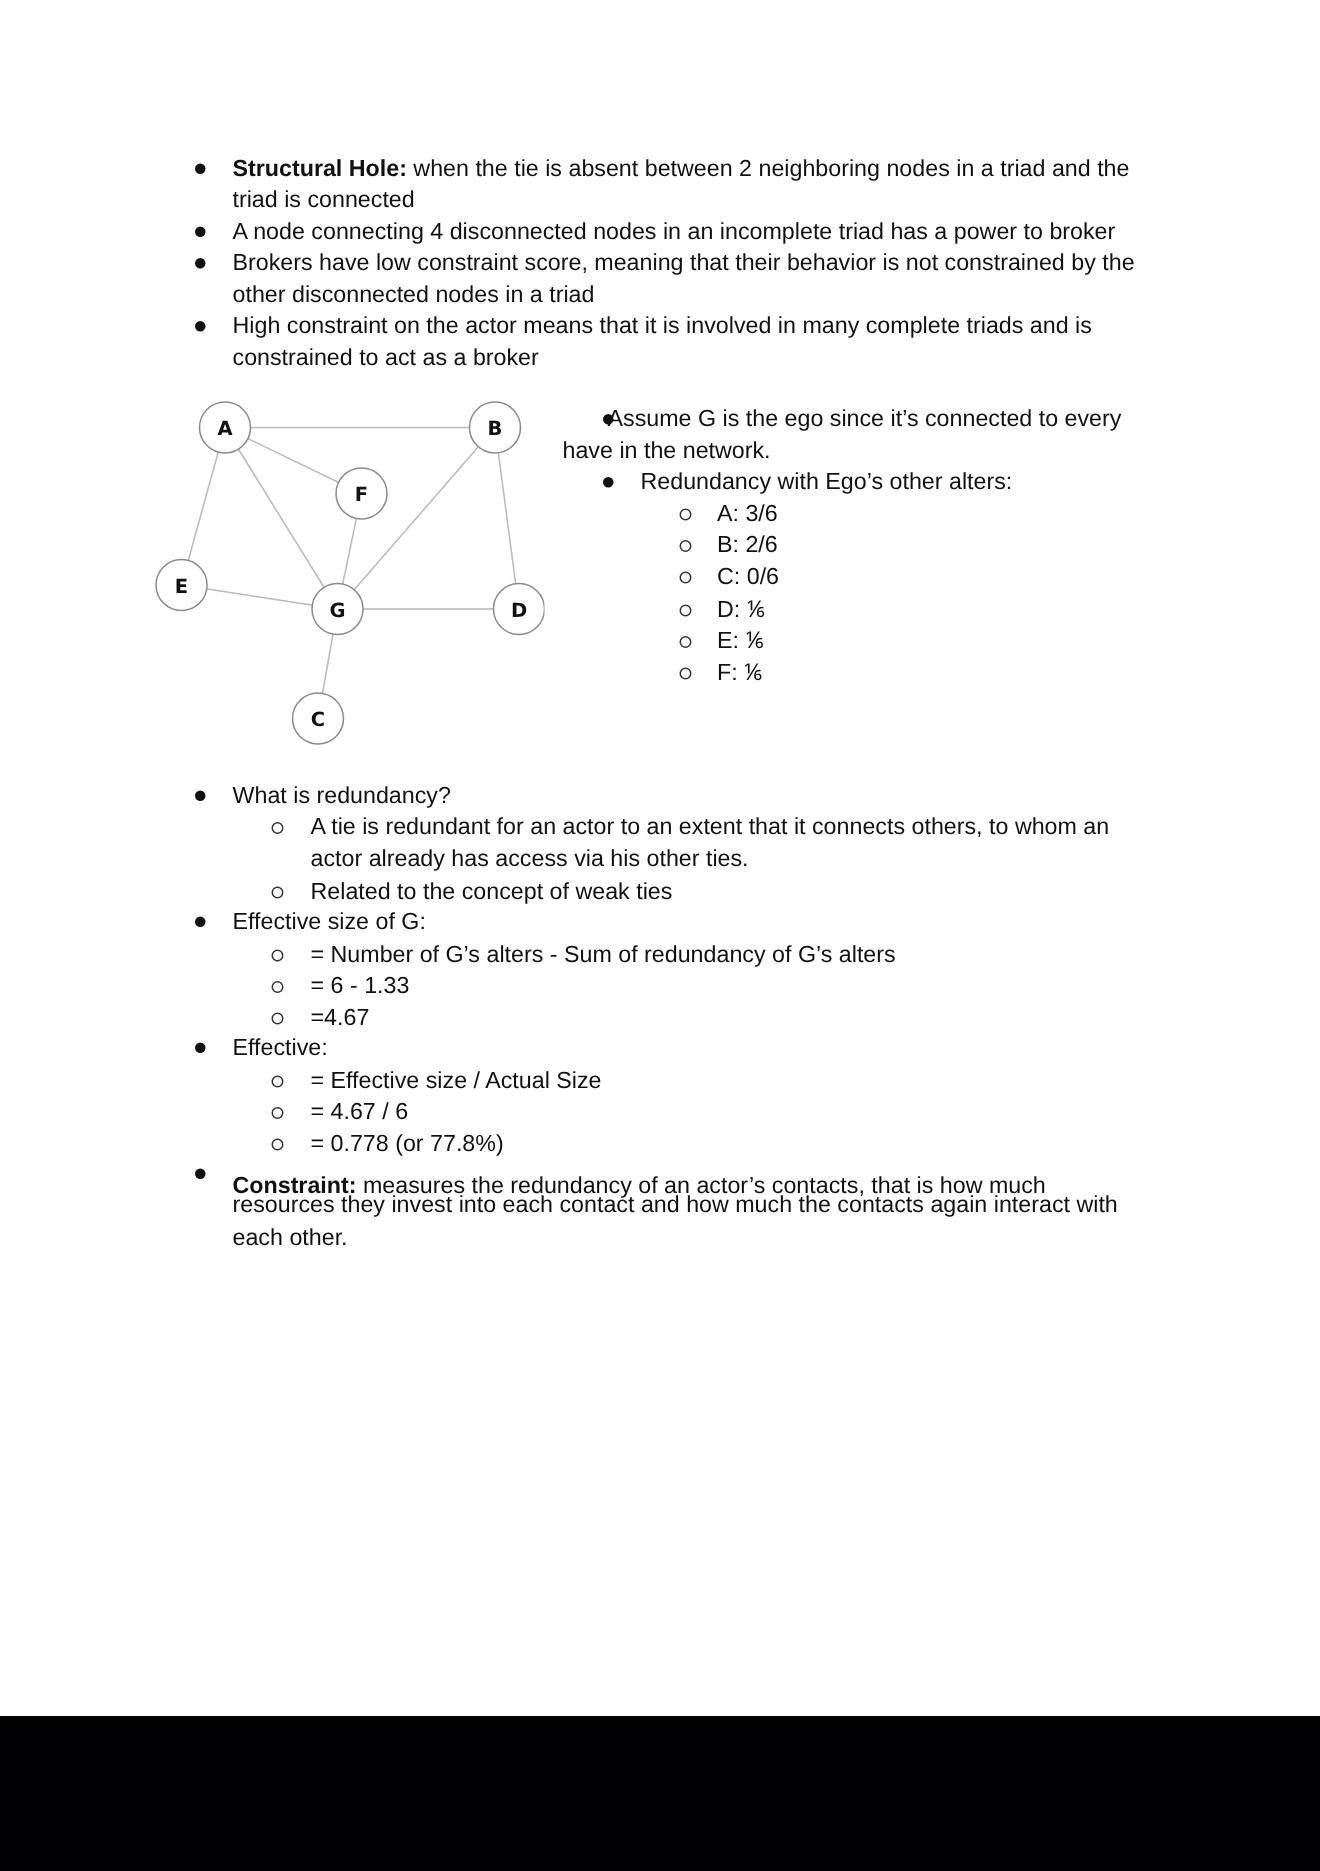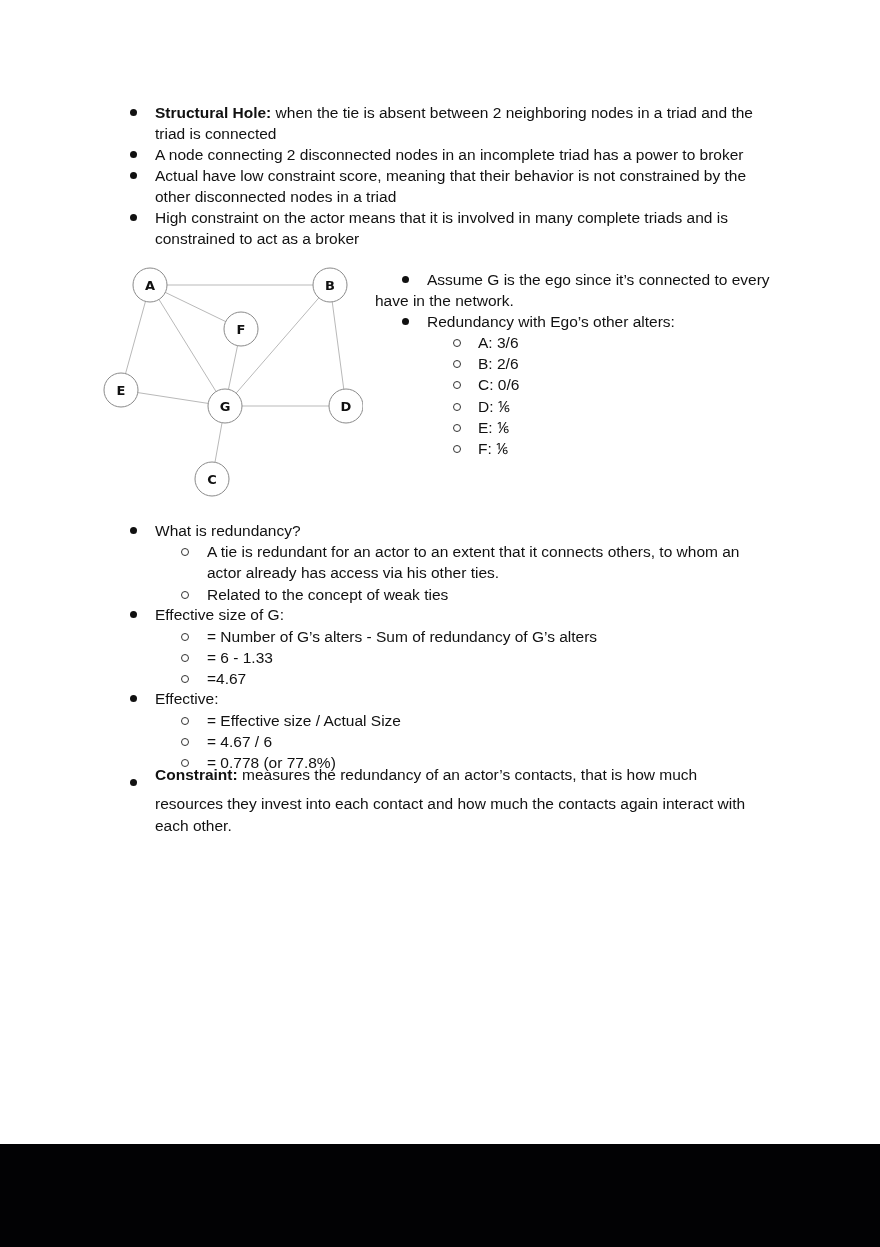--- a/index.html
+++ b/index.html
@@ -20,24 +20,24 @@
 <body>
 
 <div class="page">
 
   <div>
     <span class="dot" style="left:130px;top:109px"></span>
     <div class="line" style="left:155px;top:102px"><b>Structural Hole:</b><span> when the tie is absent between 2 neighboring nodes in a triad and the</span></div>
     <div class="line" style="left:155px;top:123px">triad is connected</div>
 
     <span class="dot" style="left:130px;top:151px"></span>
-    <div class="line" style="left:155px;top:144px">A node connecting 2 disconnected nodes in an incomplete triad has a power to broker</div>
+    <div class="line" style="left:155px;top:144px">A node connecting 4 disconnected nodes in an incomplete triad has a power to broker</div>
 
     <span class="dot" style="left:130px;top:172px"></span>
-    <div class="line" style="left:155px;top:165px">Actual have low constraint score, meaning that their behavior is not constrained by the</div>
+    <div class="line" style="left:155px;top:165px">Brokers have low constraint score, meaning that their behavior is not constrained by the</div>
     <div class="line" style="left:155px;top:186px">other disconnected nodes in a triad</div>
 
     <span class="dot" style="left:130px;top:214px"></span>
     <div class="line" style="left:155px;top:207px">High constraint on the actor means that it is involved in many complete triads and is</div>
     <div class="line" style="left:155px;top:228px">constrained to act as a broker</div>
   </div>
 
   <svg style="position:absolute;left:0;top:0" width="880" height="520" viewBox="0 0 880 520">
     <g stroke="#b9b9b9" stroke-width="1">
       <line x1="150" y1="285" x2="330" y2="285"></line>
@@ -67,21 +67,21 @@
       <text x="241" y="334">F</text>
       <text x="121" y="395">E</text>
       <text x="225" y="411">G</text>
       <text x="346" y="411">D</text>
       <text x="212" y="484">C</text>
     </g>
   </svg>
 
   <div>
     <span class="dot" style="left:402px;top:276px"></span>
-    <div class="line" style="left:427px;top:269px">Assume G is the ego since it’s connected to every</div>
+    <div class="line" style="left:405px;top:269px">Assume G is the ego since it’s connected to every</div>
     <div class="line" style="left:375px;top:290px">have in the network.</div>
 
     <span class="dot" style="left:402px;top:318px"></span>
     <div class="line" style="left:427px;top:311px">Redundancy with Ego’s other alters:</div>
 
     <span class="hollow" style="left:453px;top:339px"></span>
     <div class="line" style="left:478px;top:332px">A: 3/6</div>
     <span class="hollow" style="left:453px;top:360px"></span>
     <div class="line" style="left:478px;top:353px">B: 2/6</div>
     <span class="hollow" style="left:453px;top:381px"></span>
@@ -115,19 +115,19 @@
     <span class="dot" style="left:130px;top:695px"></span>
     <div class="line" style="left:155px;top:688px">Effective:</div>
     <span class="hollow" style="left:181px;top:717px"></span>
     <div class="line" style="left:207px;top:710px">= Effective size / Actual Size</div>
     <span class="hollow" style="left:181px;top:738px"></span>
     <div class="line" style="left:207px;top:731px">= 4.67 / 6</div>
     <span class="hollow" style="left:181px;top:759px"></span>
     <div class="line" style="left:207px;top:752px">= 0.778 (or 77.8%)</div>
 
     <span class="dot" style="left:130px;top:779px"></span>
-    <div class="line" style="left:155px;top:764px"><b>Constraint:</b><span> measures the redundancy of an actor’s contacts, that is how much</span></div>
+    <div class="line" style="left:155px;top:780px"><b>Constraint:</b><span> measures the redundancy of an actor’s contacts, that is how much</span></div>
     <div class="line" style="left:155px;top:793px">resources they invest into each contact and how much the contacts again interact with</div>
     <div class="line" style="left:155px;top:815px">each other.</div>
   </div>
 </div>
 
 <div class="footer-bar"></div>
 
 </body></html>

